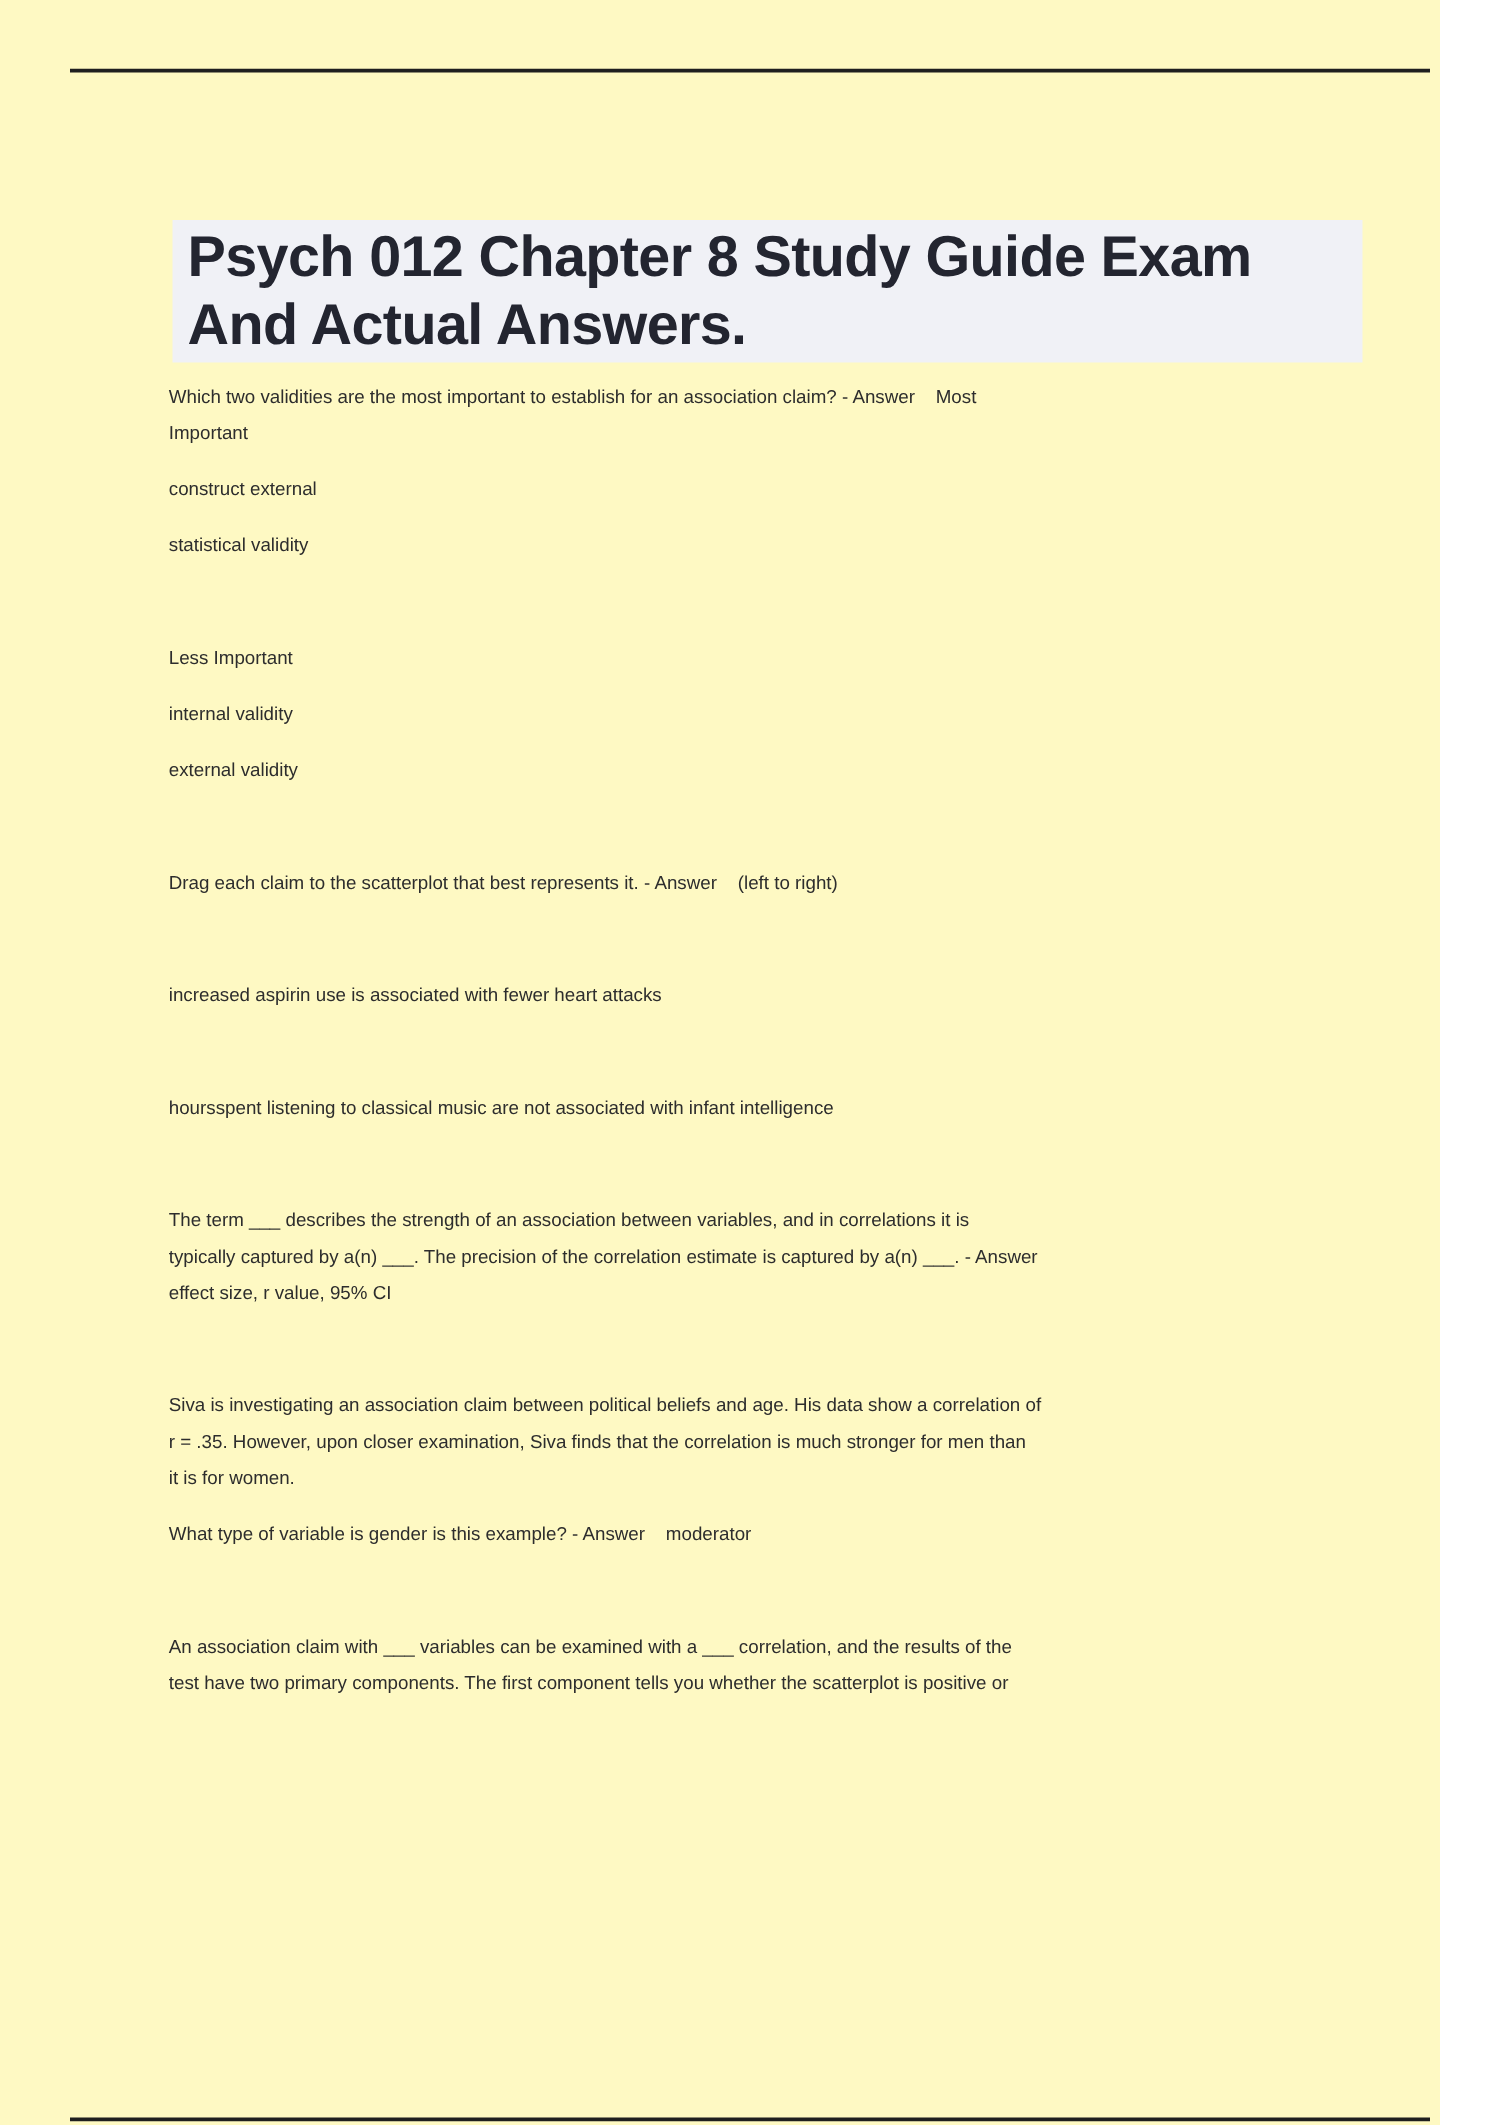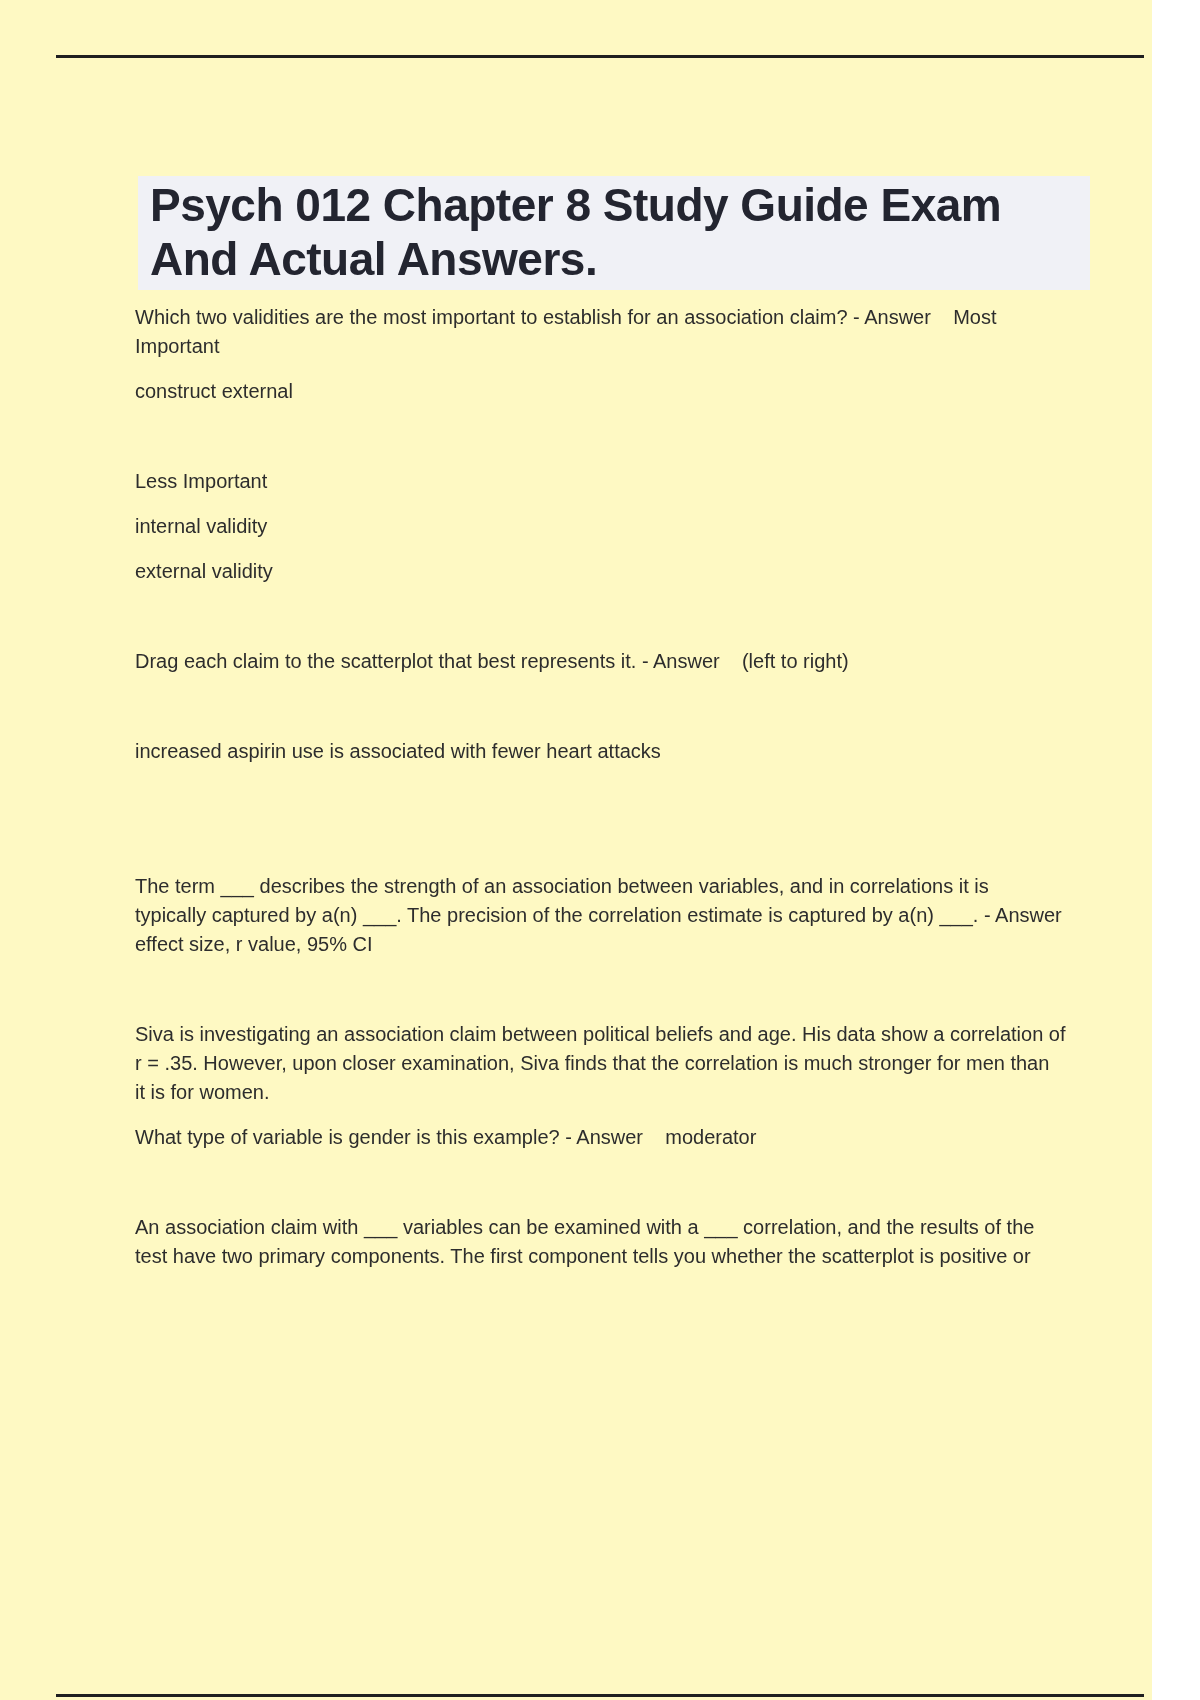--- a/index.html
+++ b/index.html
@@ -34,21 +34,21 @@
     line-height: 54px;
     letter-spacing: -0.5px;
     white-space: pre-line;
   }
   .body-text {
     position: absolute;
     left: 135px;
     top: 303px;
     width: 1012px;
     color: #2d2d2d;
-    font-size: 20px;
+    font-size: 15px;
     line-height: 29px;
   }
   .para {
     margin: 0 0 16px 0;
     white-space: pre-wrap;
   }
   .para:empty { min-height: 29px; }
 </style>
 </head>
 <body>
@@ -57,29 +57,31 @@
   <div class="rule rule-top"></div>
 
   <h1 class="title-block">Psych 012 Chapter 8 Study Guide Exam
 And Actual Answers.</h1>
 
   <div class="body-text">
 
   <p class="para">Which two validities are the most important to establish for an association claim? - Answer    Most
 Important</p>
       <p class="para">construct external</p>
+      <p class="para">statistical validity</p>
       <p class="para"></p>
       <p class="para">Less Important</p>
       <p class="para">internal validity</p>
       <p class="para">external validity</p>
       <p class="para"></p>
       <p class="para">Drag each claim to the scatterplot that best represents it. - Answer    (left to right)</p>
       <p class="para"></p>
       <p class="para">increased aspirin use is associated with fewer heart attacks</p>
       <p class="para"></p>
+      <p class="para">hoursspent listening to classical music are not associated with infant intelligence</p>
       <p class="para"></p>
       <p class="para">The term ___ describes the strength of an association between variables, and in correlations it is
 typically captured by a(n) ___. The precision of the correlation estimate is captured by a(n) ___. - Answer
 effect size, r value, 95% CI</p>
       <p class="para"></p>
       <p class="para">Siva is investigating an association claim between political beliefs and age. His data show a correlation of
 r = .35. However, upon closer examination, Siva finds that the correlation is much stronger for men than
 it is for women.</p>
       <p class="para">What type of variable is gender is this example? - Answer    moderator</p>
       <p class="para"></p>

